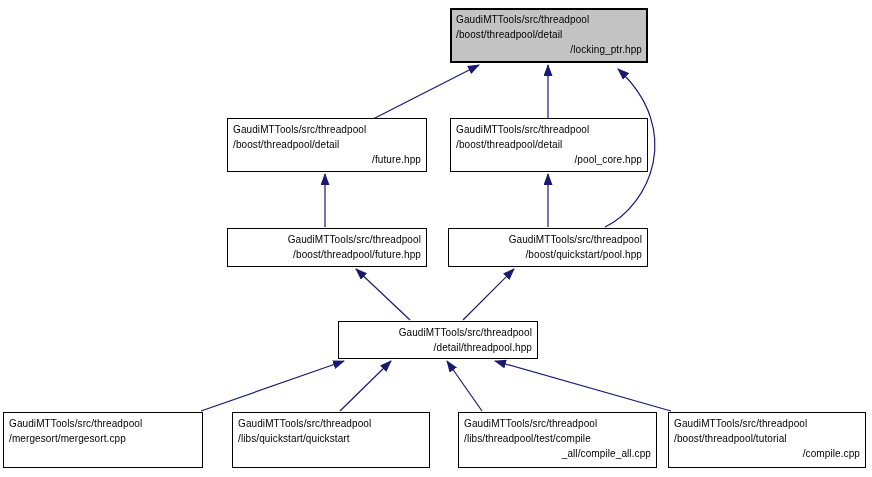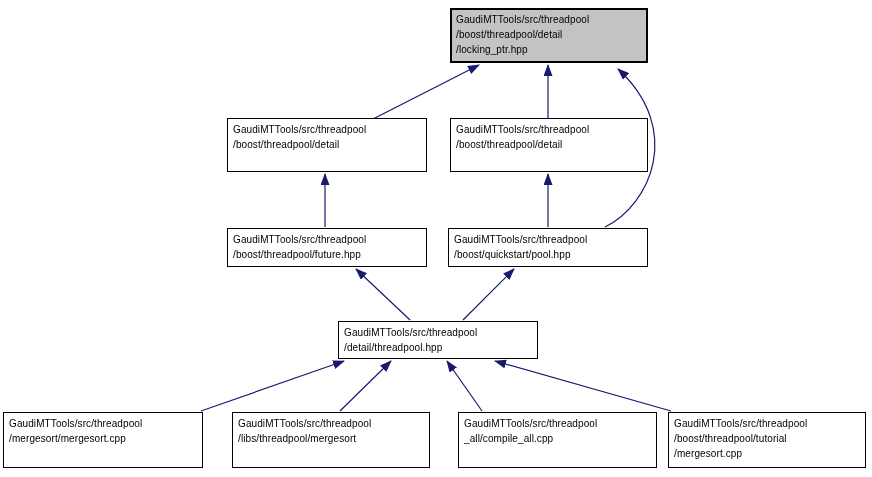--- a/index.html
+++ b/index.html
@@ -27,21 +27,21 @@
     background:var(--fill);
     border:1px solid var(--border);
     color:var(--text);
     font-size:10px;
     line-height:15px;
     letter-spacing:0.1px;
     padding:3px 5px 0 5px;
     white-space:nowrap;
     cursor:pointer;
   }
-  .node .line{text-align:left;}
+  .node .line{text-align:right;}
   .node.n3 .line:nth-child(1),
   .node.n3 .line:nth-child(2){text-align:left;}
   .node.hl{background:var(--hl);border-width:2px;padding:2px 4px 0 4px;}
   #n-locking_ptr { left:450px; top:8px;   width:198px; height:55px; }
   #n-future_detail{ left:227px; top:118px; width:200px; height:54px; }
   #n-pool_core   { left:450px; top:118px; width:198px; height:54px; }
   #n-future      { left:227px; top:228px; width:200px; height:39px; }
   #n-pool        { left:448px; top:228px; width:200px; height:39px; }
   #n-threadpool  { left:338px; top:321px; width:200px; height:38px; }
   #n-mergesort   { left:3px;   top:412px; width:200px; height:56px; }
@@ -75,25 +75,27 @@
 
   <div class="node n3 hl" id="n-locking_ptr">
     <div class="line">GaudiMTTools/src/threadpool</div>
     <div class="line">/boost/threadpool/detail</div>
     <div class="line">/locking_ptr.hpp</div>
   </div>
 
   <div class="node n3" id="n-future_detail">
     <div class="line">GaudiMTTools/src/threadpool</div>
     <div class="line">/boost/threadpool/detail</div>
+    <div class="line">/future.hpp</div>
   </div>
 
   <div class="node n3" id="n-pool_core">
     <div class="line">GaudiMTTools/src/threadpool</div>
     <div class="line">/boost/threadpool/detail</div>
+    <div class="line">/pool_core.hpp</div>
   </div>
 
   <div class="node" id="n-future">
     <div class="line">GaudiMTTools/src/threadpool</div>
     <div class="line">/boost/threadpool/future.hpp</div>
   </div>
 
   <div class="node" id="n-pool">
     <div class="line">GaudiMTTools/src/threadpool</div>
     <div class="line">/boost/quickstart/pool.hpp</div>
@@ -104,27 +106,28 @@
     <div class="line">/detail/threadpool.hpp</div>
   </div>
 
   <div class="node n3" id="n-mergesort">
     <div class="line">GaudiMTTools/src/threadpool</div>
     <div class="line">/mergesort/mergesort.cpp</div>
   </div>
 
   <div class="node n3" id="n-quickstart">
     <div class="line">GaudiMTTools/src/threadpool</div>
-    <div class="line">/libs/threadpool/mergesort</div>
+    <div class="line">/libs/quickstart/quickstart</div>
   </div>
 
   <div class="node n3" id="n-compile_all">
     <div class="line">GaudiMTTools/src/threadpool</div>
+    <div class="line">/libs/threadpool/test/compile</div>
     <div class="line">_all/compile_all.cpp</div>
   </div>
 
   <div class="node n3" id="n-tutorial">
     <div class="line">GaudiMTTools/src/threadpool</div>
     <div class="line">/boost/threadpool/tutorial</div>
-    <div class="line">/mergesort.cpp</div>
+    <div class="line">/compile.cpp</div>
   </div>
 
 </div>
 
 </body></html>

